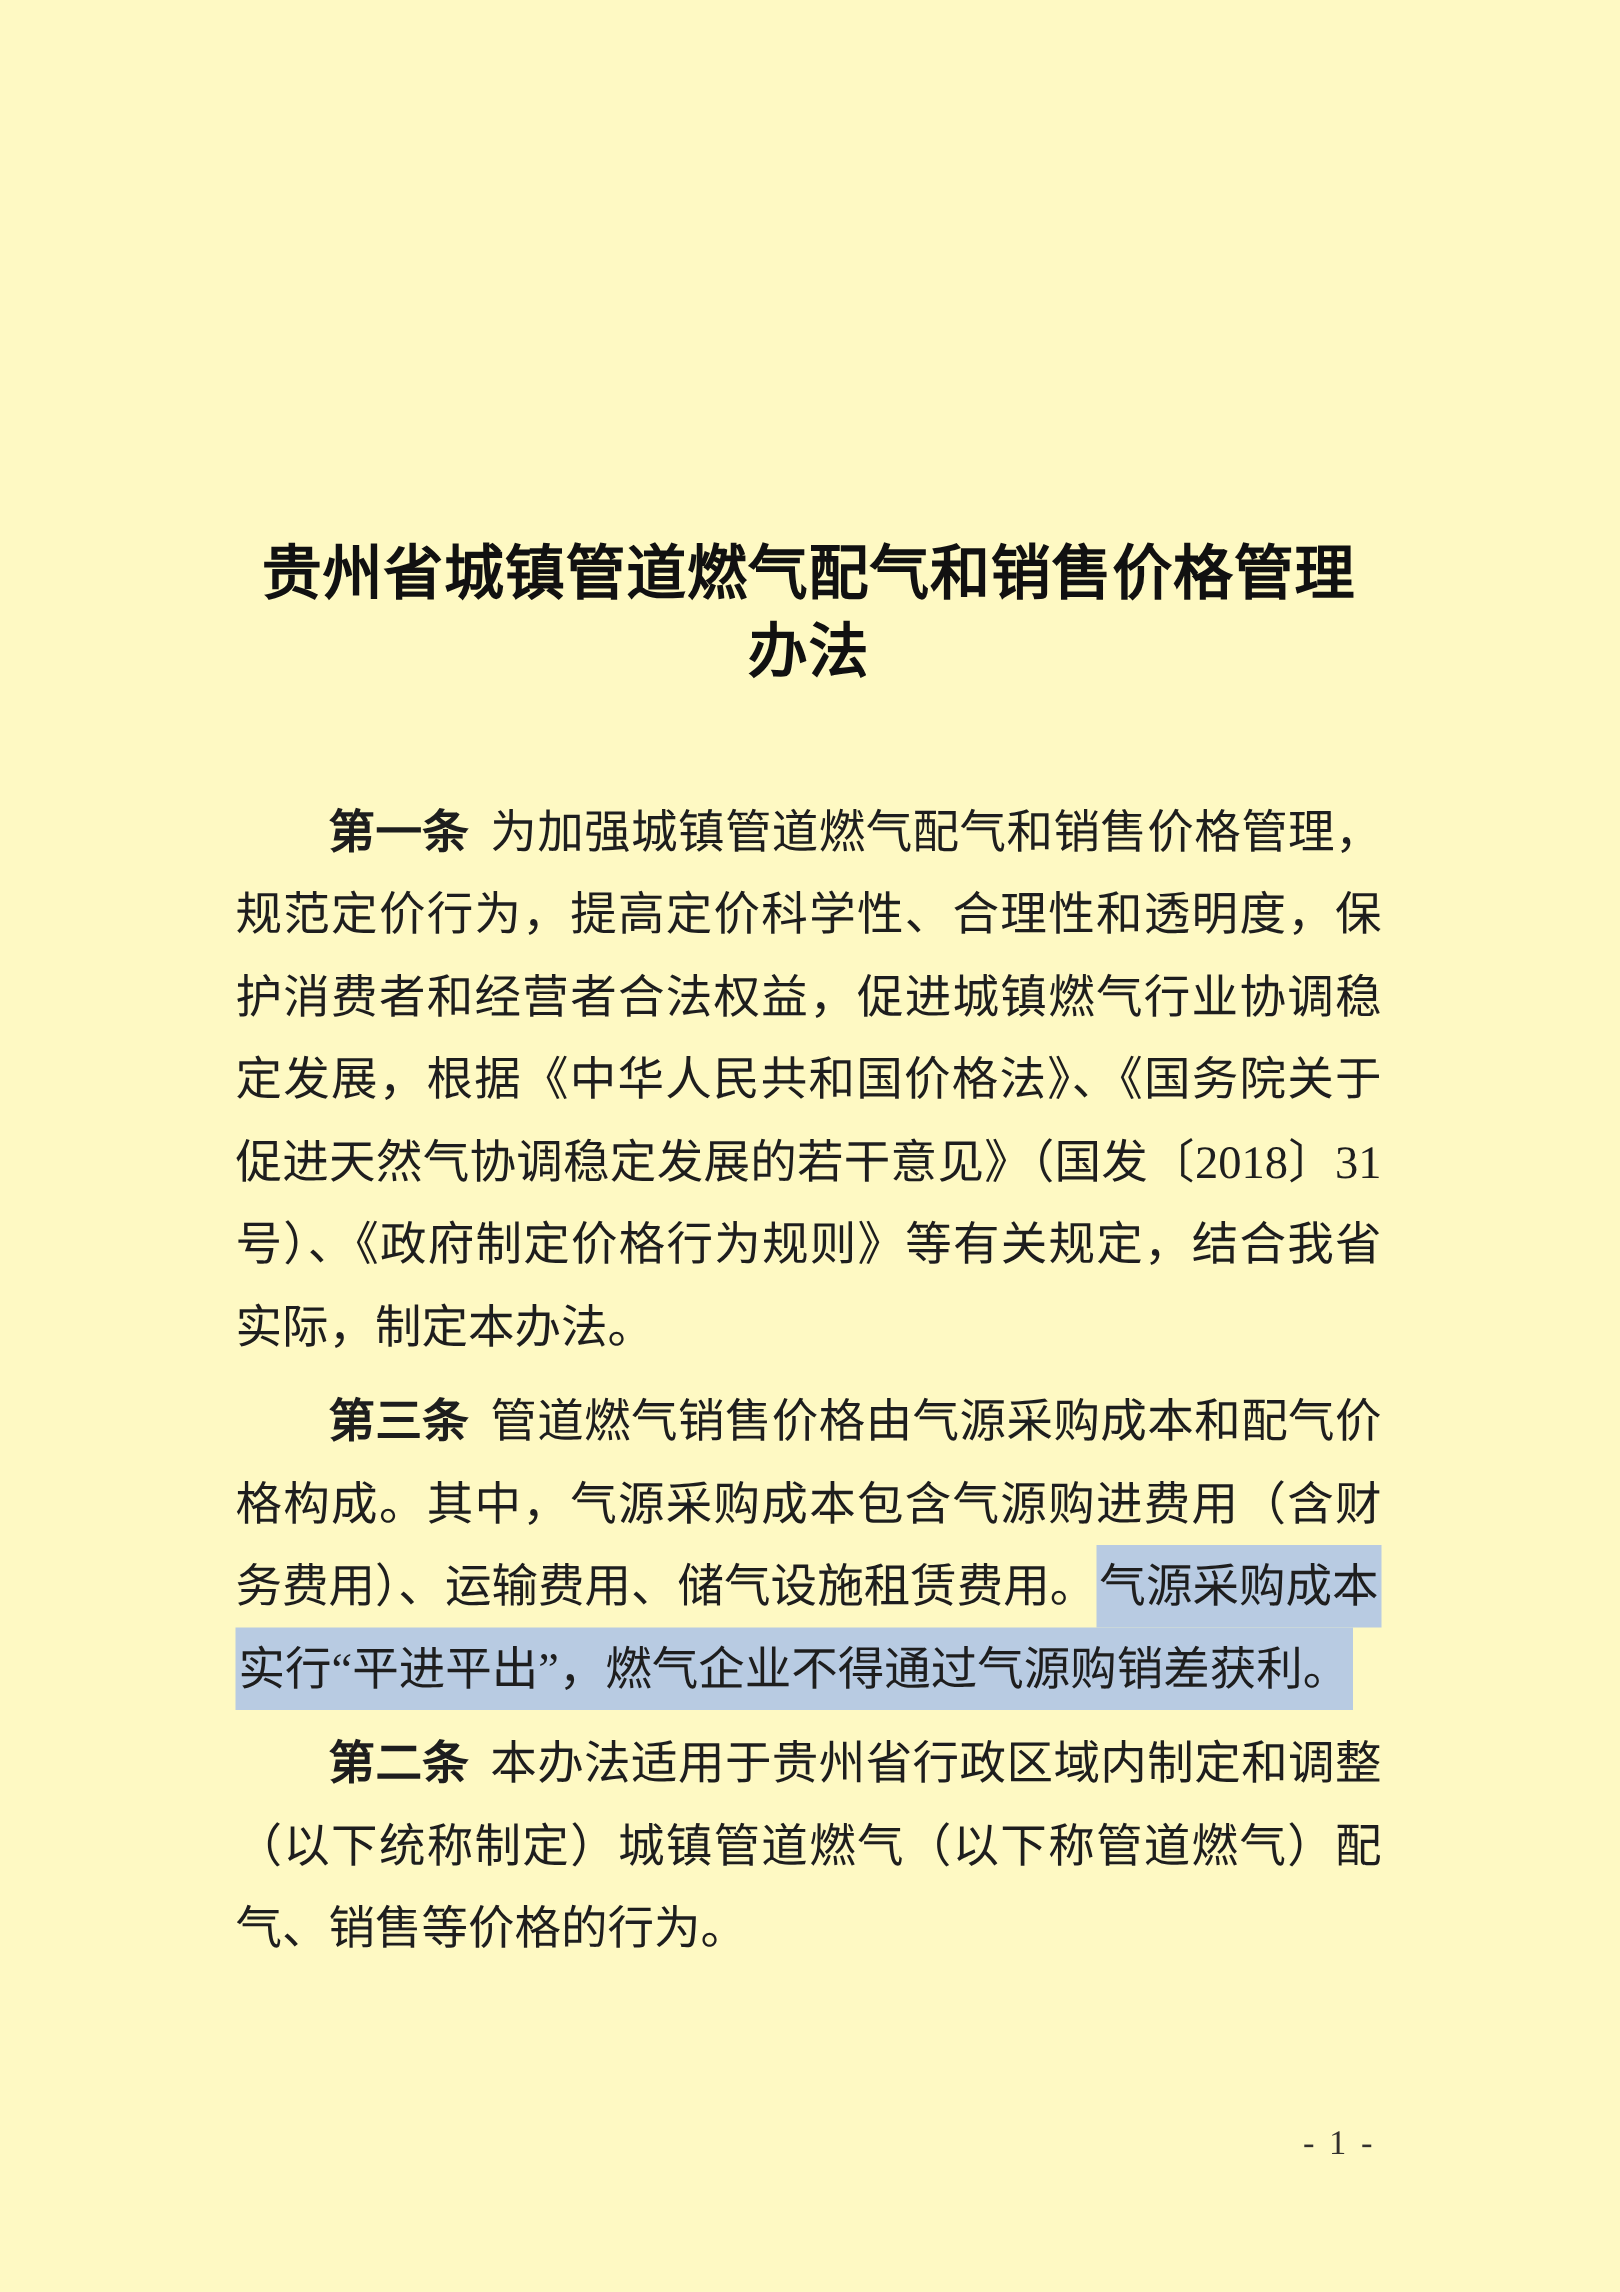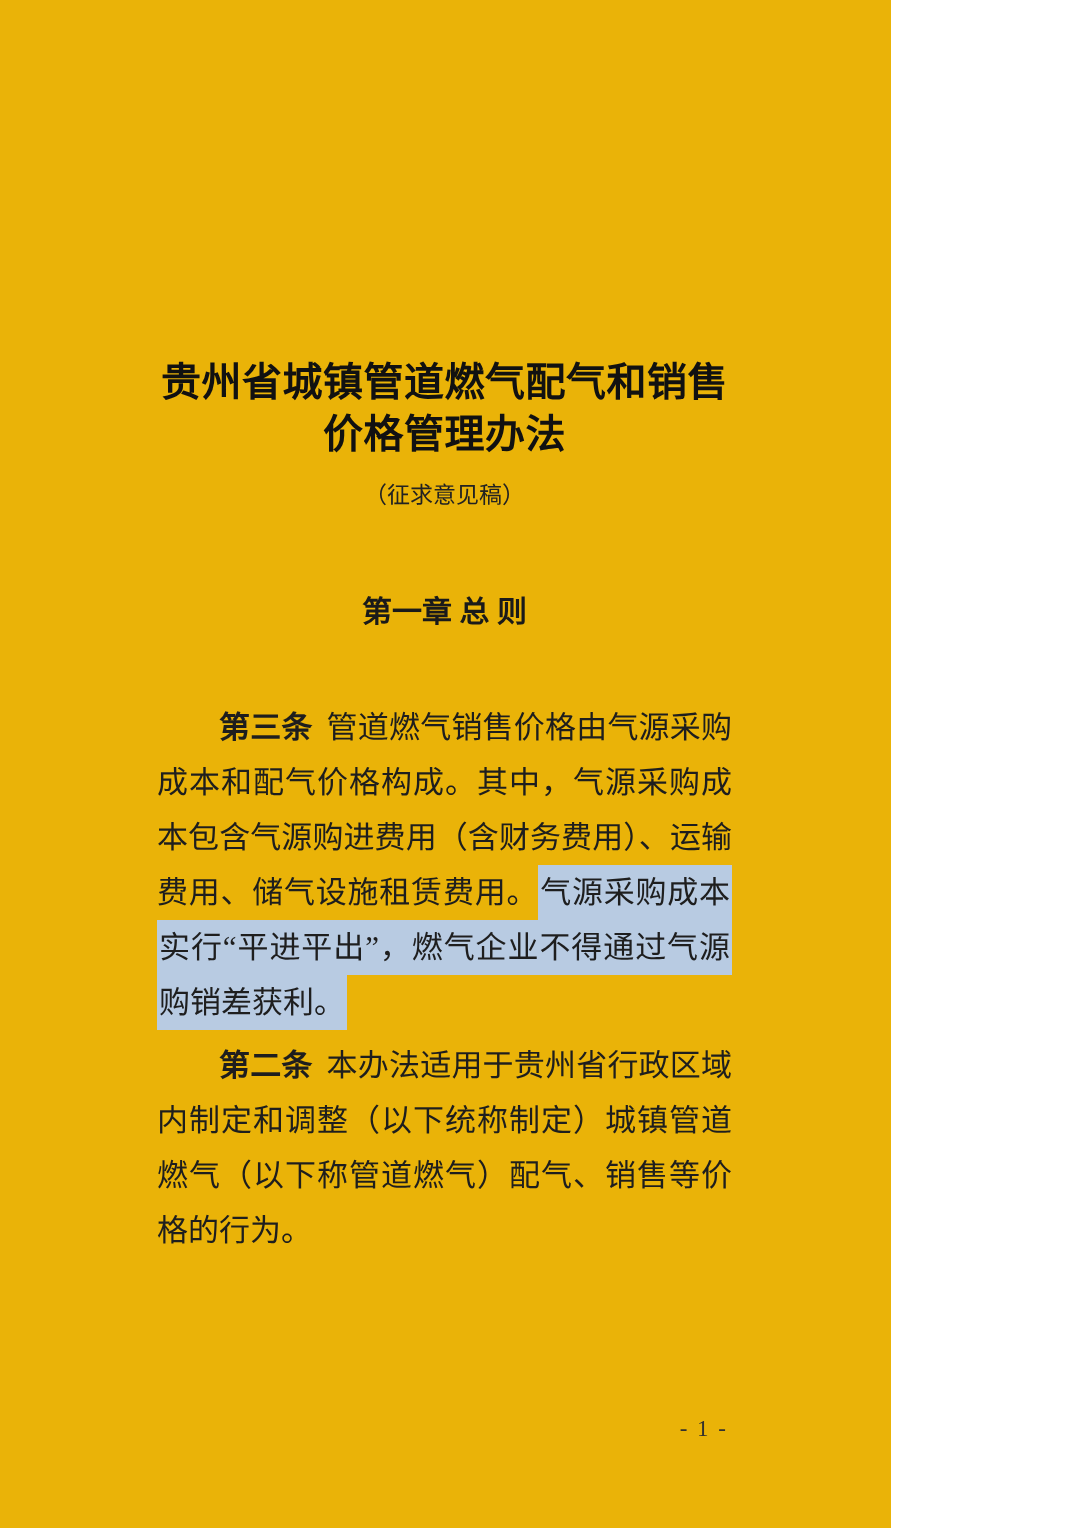--- a/index.html
+++ b/index.html
@@ -2,23 +2,23 @@
 <html lang="zh-CN"><head>
 <meta charset="utf-8">
 <style>
   html, body {
     margin: 0;
     padding: 0;
     background: #ffffff;
   }
   .page {
     position: relative;
-    width: 891px;
+    width: 1080px;
     height: 1528px;
-    background: #eab308;
+    background: #fef9c3;
     overflow: hidden;
     font-family: "Liberation Serif", "DejaVu Serif", serif;
     color: #1e1e1e;
   }
   .content {
     padding: 0 159px 0 157px;
   }
   .title {
     margin: 0;
     padding-top: 357px;
@@ -77,26 +77,25 @@
   }
 </style>
 </head>
 <body>
 
 <div class="page">
   <div class="content">
 
     <h1 class="title">贵州省城镇管道燃气配气和销售价格管理办法</h1>
 
-    <div class="subtitle">（征求意见稿）</div>
 
-    <h2 class="chapter">第一章 总 则</h2>
 
     <div class="body-text">
 
+      <p class="article"><span class="article-label">第一条</span><span>为加强城镇管道燃气配气和销售价格管理，规范定价行为，提高定价科学性、合理性和透明度，保护消费者和经营者合法权益，促进城镇燃气行业协调稳定发展，根据《中华人民共和国价格法》、《国务院关于促进天然气协调稳定发展的若干意见》（国发〔2018〕31 号）、《政府制定价格行为规则》等有关规定，结合我省实际，制定本办法。</span></p>
 
       <p class="article"><span class="article-label">第三条</span><span>管道燃气销售价格由气源采购成本和配气价格构成。其中，气源采购成本包含气源购进费用（含财务费用）、运输费用、储气设施租赁费用。</span><span class="hl">气源采购成本实行“平进平出”，燃气企业不得通过气源购销差获利。</span></p>
 
       <p class="article"><span class="article-label">第二条</span><span>本办法适用于贵州省行政区域内制定和调整（以下统称制定）城镇管道燃气（以下称管道燃气）配气、销售等价格的行为。</span></p>
 
     </div>
   </div>
 
   <div class="page-number">- 1 -</div>
 </div>

